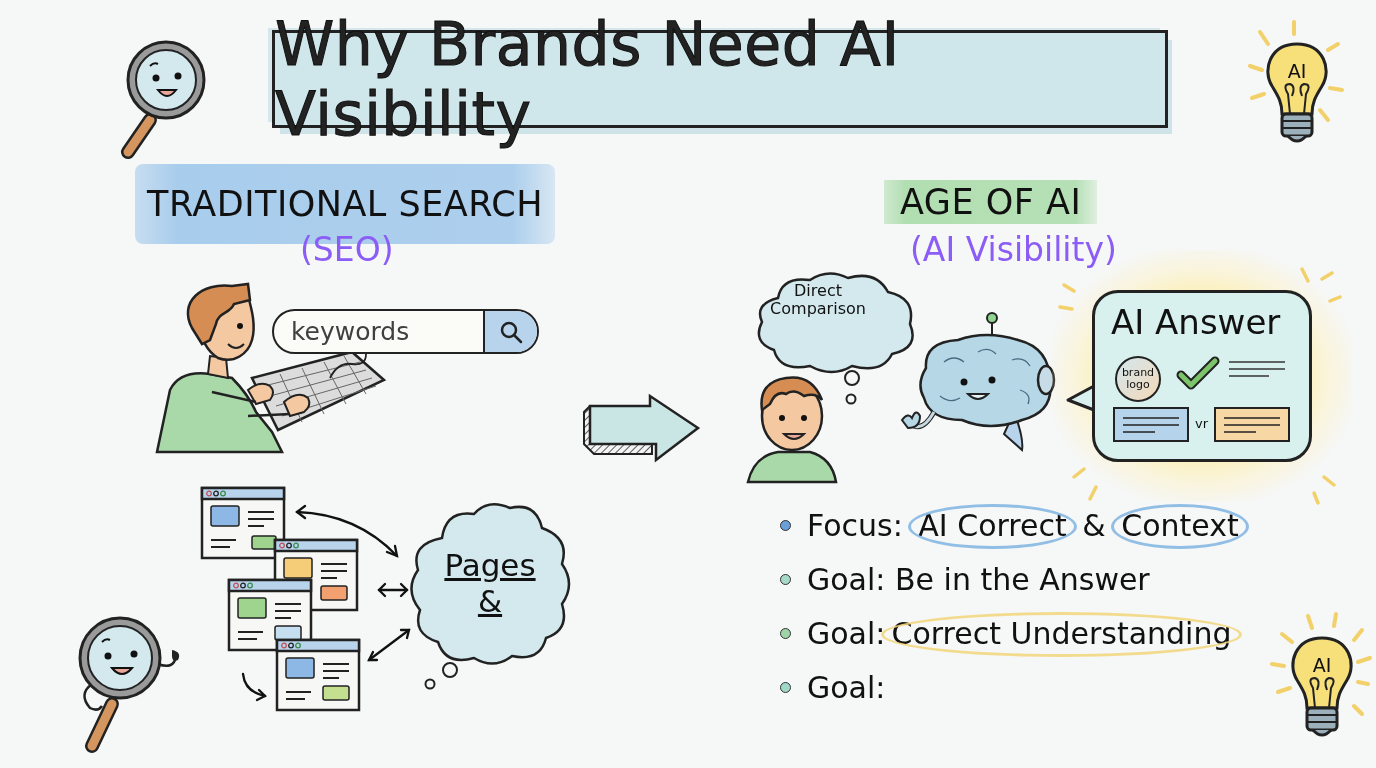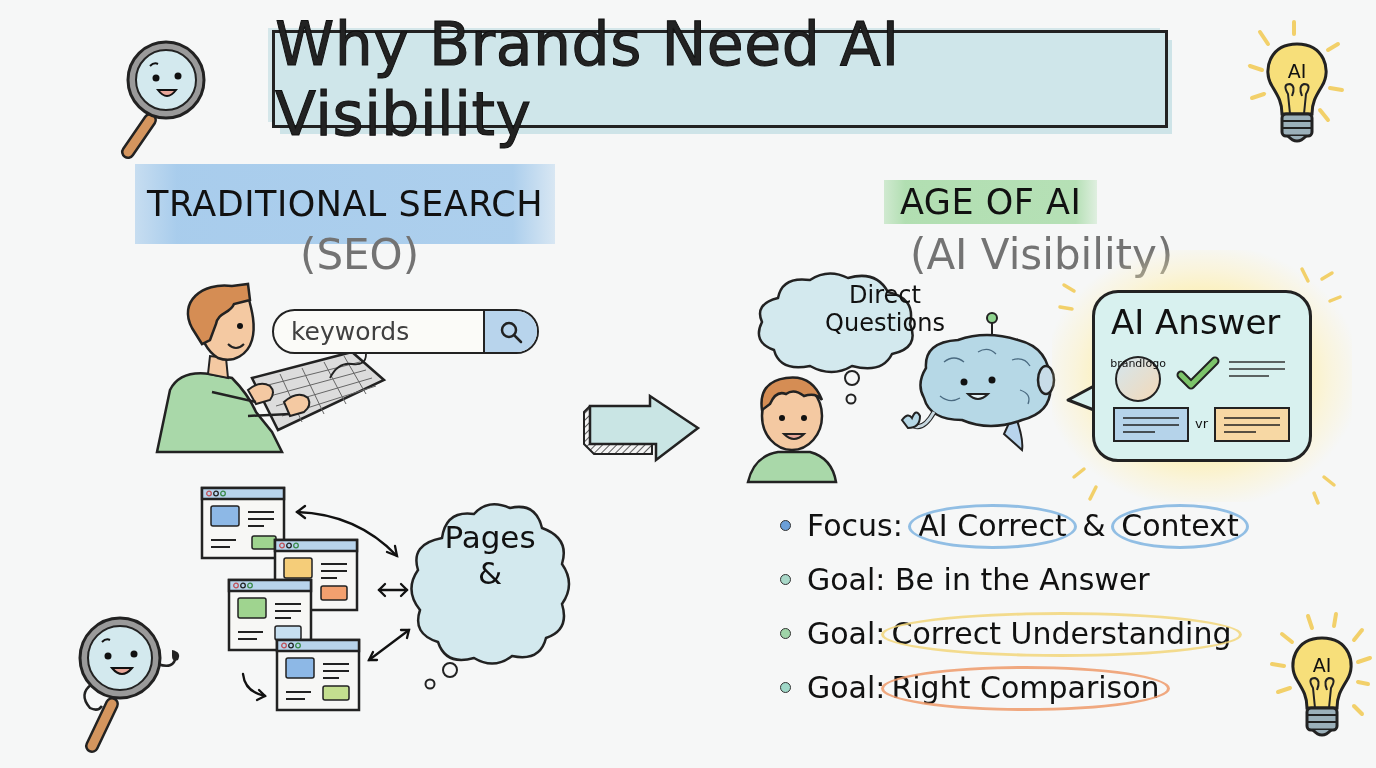--- a/index.html
+++ b/index.html
@@ -26,27 +26,27 @@
     color: #222;
     -webkit-text-stroke: 1px #111;
   }
 
   
   .hdr {
     font-size: 35px; letter-spacing: 0.5px; color: #111; white-space: nowrap;
   }
   .hdr-bg-blue {
     background: linear-gradient(90deg, rgba(160,200,235,0.55), rgba(160,200,235,0.9) 10%, rgba(160,200,235,0.85) 90%, rgba(160,200,235,0.35));
-    padding: 20px 12px; border-radius: 0;
+    padding: 20px 12px; border-radius: 8px;
   }
   .hdr-bg-green {
     background: linear-gradient(90deg, rgba(170,220,170,0.5), rgba(170,220,170,0.9) 10%, rgba(170,220,170,0.85) 90%, rgba(170,220,170,0.3));
     padding: 2px 16px; border-radius: 0;
   }
-  .sub { font-size: 42px; color: #737373; white-space: nowrap; }
+  .sub { font-size: 33px; color: #8b5cf6; white-space: nowrap; }
 
   
   .search-bar {
     left: 240px; top: 309px; width: 267px; height: 45px;
     border: 2.5px solid #222; border-radius: 24px; box-sizing: border-box;
     background: #fbfbf8; overflow: hidden; display: flex; align-items: center;
   }
   .search-text { font-size: 25px; padding-left: 17px; flex: 1; color: #404040; }
   .search-btn {
     width: 52px; height: 100%; background: #b8d4ec; border-left: 2.5px solid #222;
@@ -77,21 +77,21 @@
   }
   .answer-glow {
     left: 1020px; top: 250px; width: 300px; height: 252px; border-radius: 40px;
     background: radial-gradient(ellipse at center, rgba(255,236,150,0.85) 35%, rgba(255,240,180,0.4) 60%, rgba(255,250,230,0) 75%);
   }
   .answer-title { left: 1079px; top: 302px; font-size: 34px; color: #111; white-space: nowrap; text-align: center; }
   .logo-circle {
     left: 1083px; top: 356px; width: 46px; height: 46px; border-radius: 50%;
     border: 2px solid #222; box-sizing: border-box;
     background: linear-gradient(135deg, #d4e6ee, #f3d9b8);
-    display: flex; flex-direction: row; align-items: flex-start; justify-content: center;
+    display: flex; flex-direction: column; align-items: center; justify-content: center;
     font-size: 11px; line-height: 1.05; color: #111;
   }
   .vs-text { left: 1163px; top: 416px; font-size: 13px; color: #111; }
 </style>
 </head>
 <body>
 
 <div class="abs title-box">
   <span class="title-text">Why Brands Need AI Visibility</span>
 </div>
@@ -229,21 +229,21 @@
   </svg>
 </div>
 
 <div class="abs" style="left:370px; top:498px;">
   <svg width="175" height="196" viewBox="0 0 175 196">
     <path d="M40 40 Q44 12 72 16 Q86 0 108 10 Q134 4 140 30 Q168 40 160 66 Q174 86 160 106 Q168 132 144 140 Q138 164 110 158 Q92 172 72 160 Q44 168 36 144 Q10 136 18 112 Q2 92 16 72 Q8 46 40 40 Z" fill="#d3e9ee" stroke="#222" stroke-width="2.5"></path>
     <circle cx="48" cy="172" r="7" fill="#f6f7f7" stroke="#222" stroke-width="2"></circle>
     <circle cx="28" cy="186" r="4.5" fill="#f6f7f7" stroke="#222" stroke-width="2"></circle>
   </svg>
 </div>
-<div class="abs cloud-label" style="left:378px; top:520px; width:160px; font-size:31px;">
+<div class="abs cloud-label" style="left:378px; top:548px; width:160px; font-size:31px;text-decoration:underline;">
   <div>Pages</div>
   <div>&amp;</div>
 </div>
 
 <div class="abs" style="left:40px; top:604px;">
   <svg width="120" height="160" viewBox="0 0 120 160">
     <path d="M20 80 Q6 90 18 104 Q26 108 30 102" stroke="#222" stroke-width="2.5" fill="#f6f7f7"></path>
     <path d="M86 60 Q102 66 104 52" stroke="#222" stroke-width="2.5" fill="none"></path>
     <path d="M100 46 Q110 48 106 56 Q100 58 100 52 Z" fill="#222"></path>
     <line x1="40" y1="100" x2="20" y2="142" stroke="#222" stroke-width="14" stroke-linecap="round"></line>
@@ -279,23 +279,23 @@
   <svg width="170" height="120" viewBox="0 0 170 120">
     <path d="M26 30 Q30 8 58 12 Q76 0 96 10 Q124 2 136 24 Q164 30 158 56 Q168 80 140 86 Q130 106 100 98 Q80 110 58 98 Q28 104 22 82 Q0 74 10 54 Q2 36 26 30 Z" fill="#d3e9ee" stroke="#222" stroke-width="2.5"></path>
     <circle cx="100" cy="110" r="7" fill="#f6f7f7" stroke="#222" stroke-width="2"></circle>
   </svg>
 </div>
 <div class="abs" style="left:812px; top:392px;">
   <svg width="14" height="14">
       <circle cx="7" cy="7" r="4.5" fill="#f6f7f7" stroke="#222" stroke-width="2"></circle>
     </svg>
 </div>
-<div class="abs cloud-label" style="left:778px; top:282px; width:150px; font-size:24px;">
+<div class="abs cloud-label" style="left:711px; top:282px; width:150px; font-size:16px;">
   <div>Direct</div>
-  <div>Questions</div>
+  <div>Comparison</div>
 </div>
 
 <div class="abs" style="left:712px; top:364px;">
   <svg width="100" height="120" viewBox="0 0 100 120">
     <path d="M4 118 Q10 92 34 88 L66 88 Q88 94 92 118 Z" fill="#a9d8a9" stroke="#222" stroke-width="2.5"></path>
     <ellipse cx="48" cy="52" rx="30" ry="34" fill="#f4c9a2" stroke="#222" stroke-width="2.5"></ellipse>
     <path d="M18 46 Q14 18 42 14 Q68 10 78 36 Q72 28 60 32 Q50 24 42 30 Q32 26 26 40 Z" fill="#d58d54" stroke="#222" stroke-width="2.5"></path>
     <circle cx="38" cy="54" r="3" fill="#111"></circle>
     <circle cx="60" cy="54" r="3" fill="#111"></circle>
     <path d="M40 70 Q50 80 60 70 Z" fill="#e9a79a" stroke="#222" stroke-width="2"></path>
@@ -404,21 +404,20 @@
     <span>Be in the Answer</span>
   </div>
   <div class="bullet-row" style="margin-top:8px;">
     <span class="dot" style="background:#9fd4a8;"></span>
     <span>Goal:</span>
     <span class="circled" style="--ring:#f2d67a;">Correct Understanding</span>
   </div>
   <div class="bullet-row" style="margin-top:8px;">
     <span class="dot" style="background:#9fd8c8;"></span>
     <span>Goal:</span>
-    <span class="circled" style="--ring:#ef9a6a;">Right Comparison</span>
   </div>
 </div>
 
 <div class="abs" style="left:1238px; top:612px;">
   <svg width="110" height="140" viewBox="0 0 110 140">
     <g stroke="#f2d06a" stroke-width="4" stroke-linecap="round">
       <line x1="2" y1="52" x2="14" y2="54"></line>
         <line x1="12" y1="22" x2="22" y2="30"></line>
       <line x1="38" y1="4" x2="42" y2="16"></line>
         <line x1="66" y1="2" x2="64" y2="14"></line>

